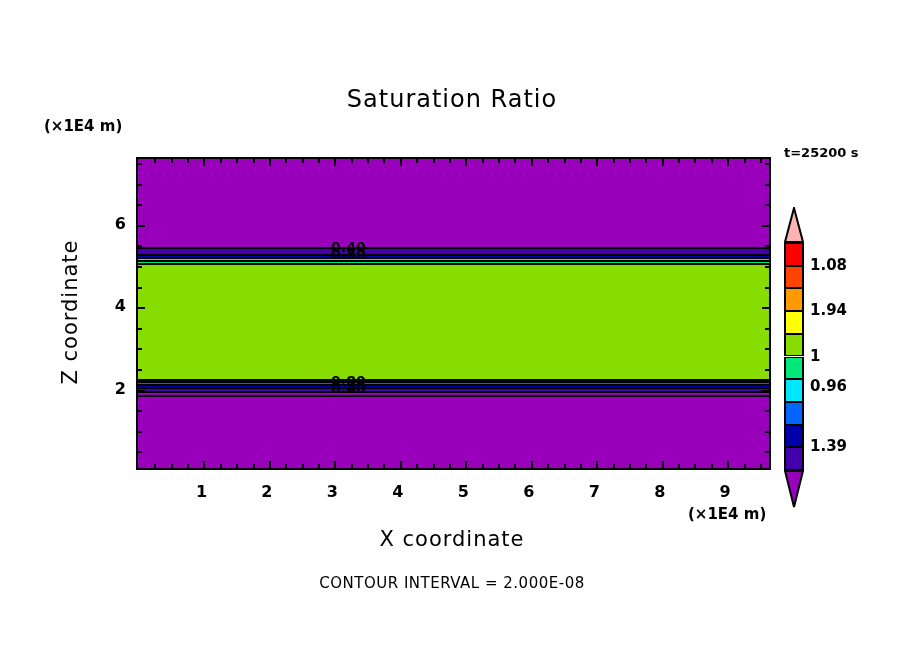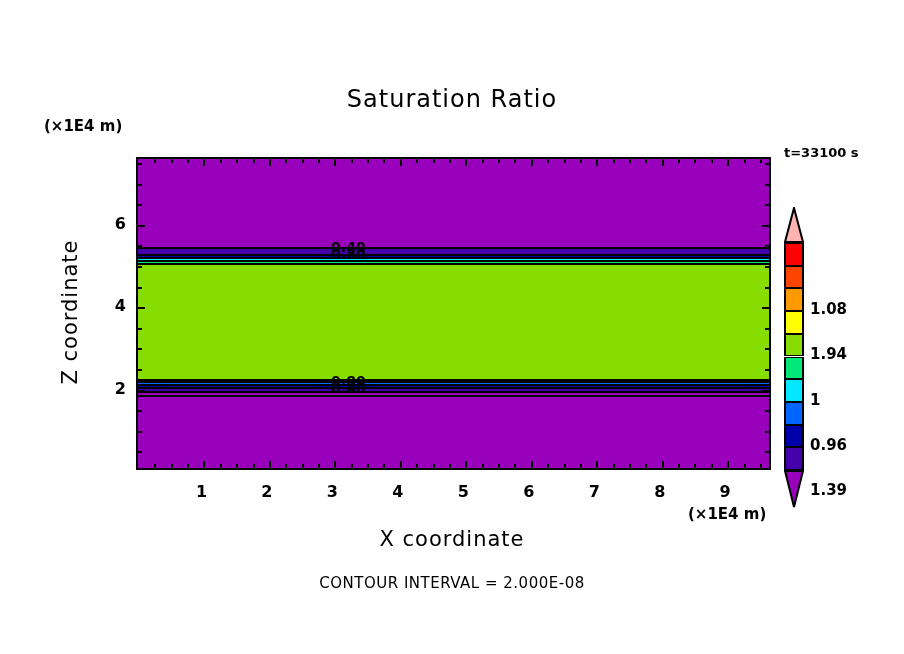--- a/index.html
+++ b/index.html
@@ -55,31 +55,31 @@
           text-align:center;width:40px;}
   .ylabel{position:absolute;font-size:16px;font-weight:bold;
           text-align:right;width:40px;}
 
   
   #colorbar{left:784px;top:207px;width:20px;height:300px;}
   .cbseg{position:absolute;left:0;width:20px;box-sizing:border-box;
          border:2px solid #000;border-top-width:1px;border-bottom-width:1px;}
   .cbarrow{position:absolute;left:0;width:20px;}
   .cblabel{position:absolute;left:26px;font-size:15px;font-weight:bold;
-           white-space:nowrap;margin-top:44px;}
+           white-space:nowrap;}
 </style>
 </head>
 <body>
 
 <div class="abs" id="title">Saturation Ratio</div>
 
 <div class="abs" id="unit-top-left">(×1E4 m)</div>
 <div class="abs" id="unit-bottom-right">(×1E4 m)</div>
 
-<div class="abs" id="timestamp">t=33100 s</div>
+<div class="abs" id="timestamp">t=25200 s</div>
 
 <div class="abs" id="xaxis-title">X coordinate</div>
 <div class="abs" id="yaxis-title">Z coordinate</div>
 
 <div class="abs" id="caption">CONTOUR INTERVAL = 2.000E-08</div>
 
 <div class="abs" id="plot">
   <div id="bands">
       <div class="band" style="top: 236.809px; height: 76.1908px; background: rgb(153, 0, 187);"></div>
       <div class="band" style="top: 232.691px; height: 4.11842px; background: rgb(153, 0, 187);"></div>
@@ -253,15 +253,15 @@
     <div class="cbseg" style="top: 217.6px; height: 22.7px; background: rgb(0, 0, 170);"></div>
     <div class="cbseg" style="top: 240.3px; height: 22.7px; background: rgb(68, 0, 170);"></div>
     <div class="cbarrow" style="top: 263px; height: 38px;"><svg width="20" height="38" viewBox="0 0 20 38">
         <polygon points="1,1 19,1 10,37" fill="#9900bb" stroke="#000" stroke-width="2"></polygon>
       </svg></div>
   </div>
 <div id="cblabels">
     <div class="cblabel abs" style="left: 810px; top: 255.7px;">1.08</div>
     <div class="cblabel abs" style="left: 810px; top: 301.1px;">1.94</div>
     <div class="cblabel abs" style="left: 810px; top: 346.5px;">1</div>
-    <div class="cblabel abs" style="left: 810px; top: 392px;">0.96</div>
+    <div class="cblabel abs" style="left: 810px; top: 377px;">0.96</div>
     <div class="cblabel abs" style="left: 810px; top: 437.3px;">1.39</div>
   </div>
 
 </body></html>

